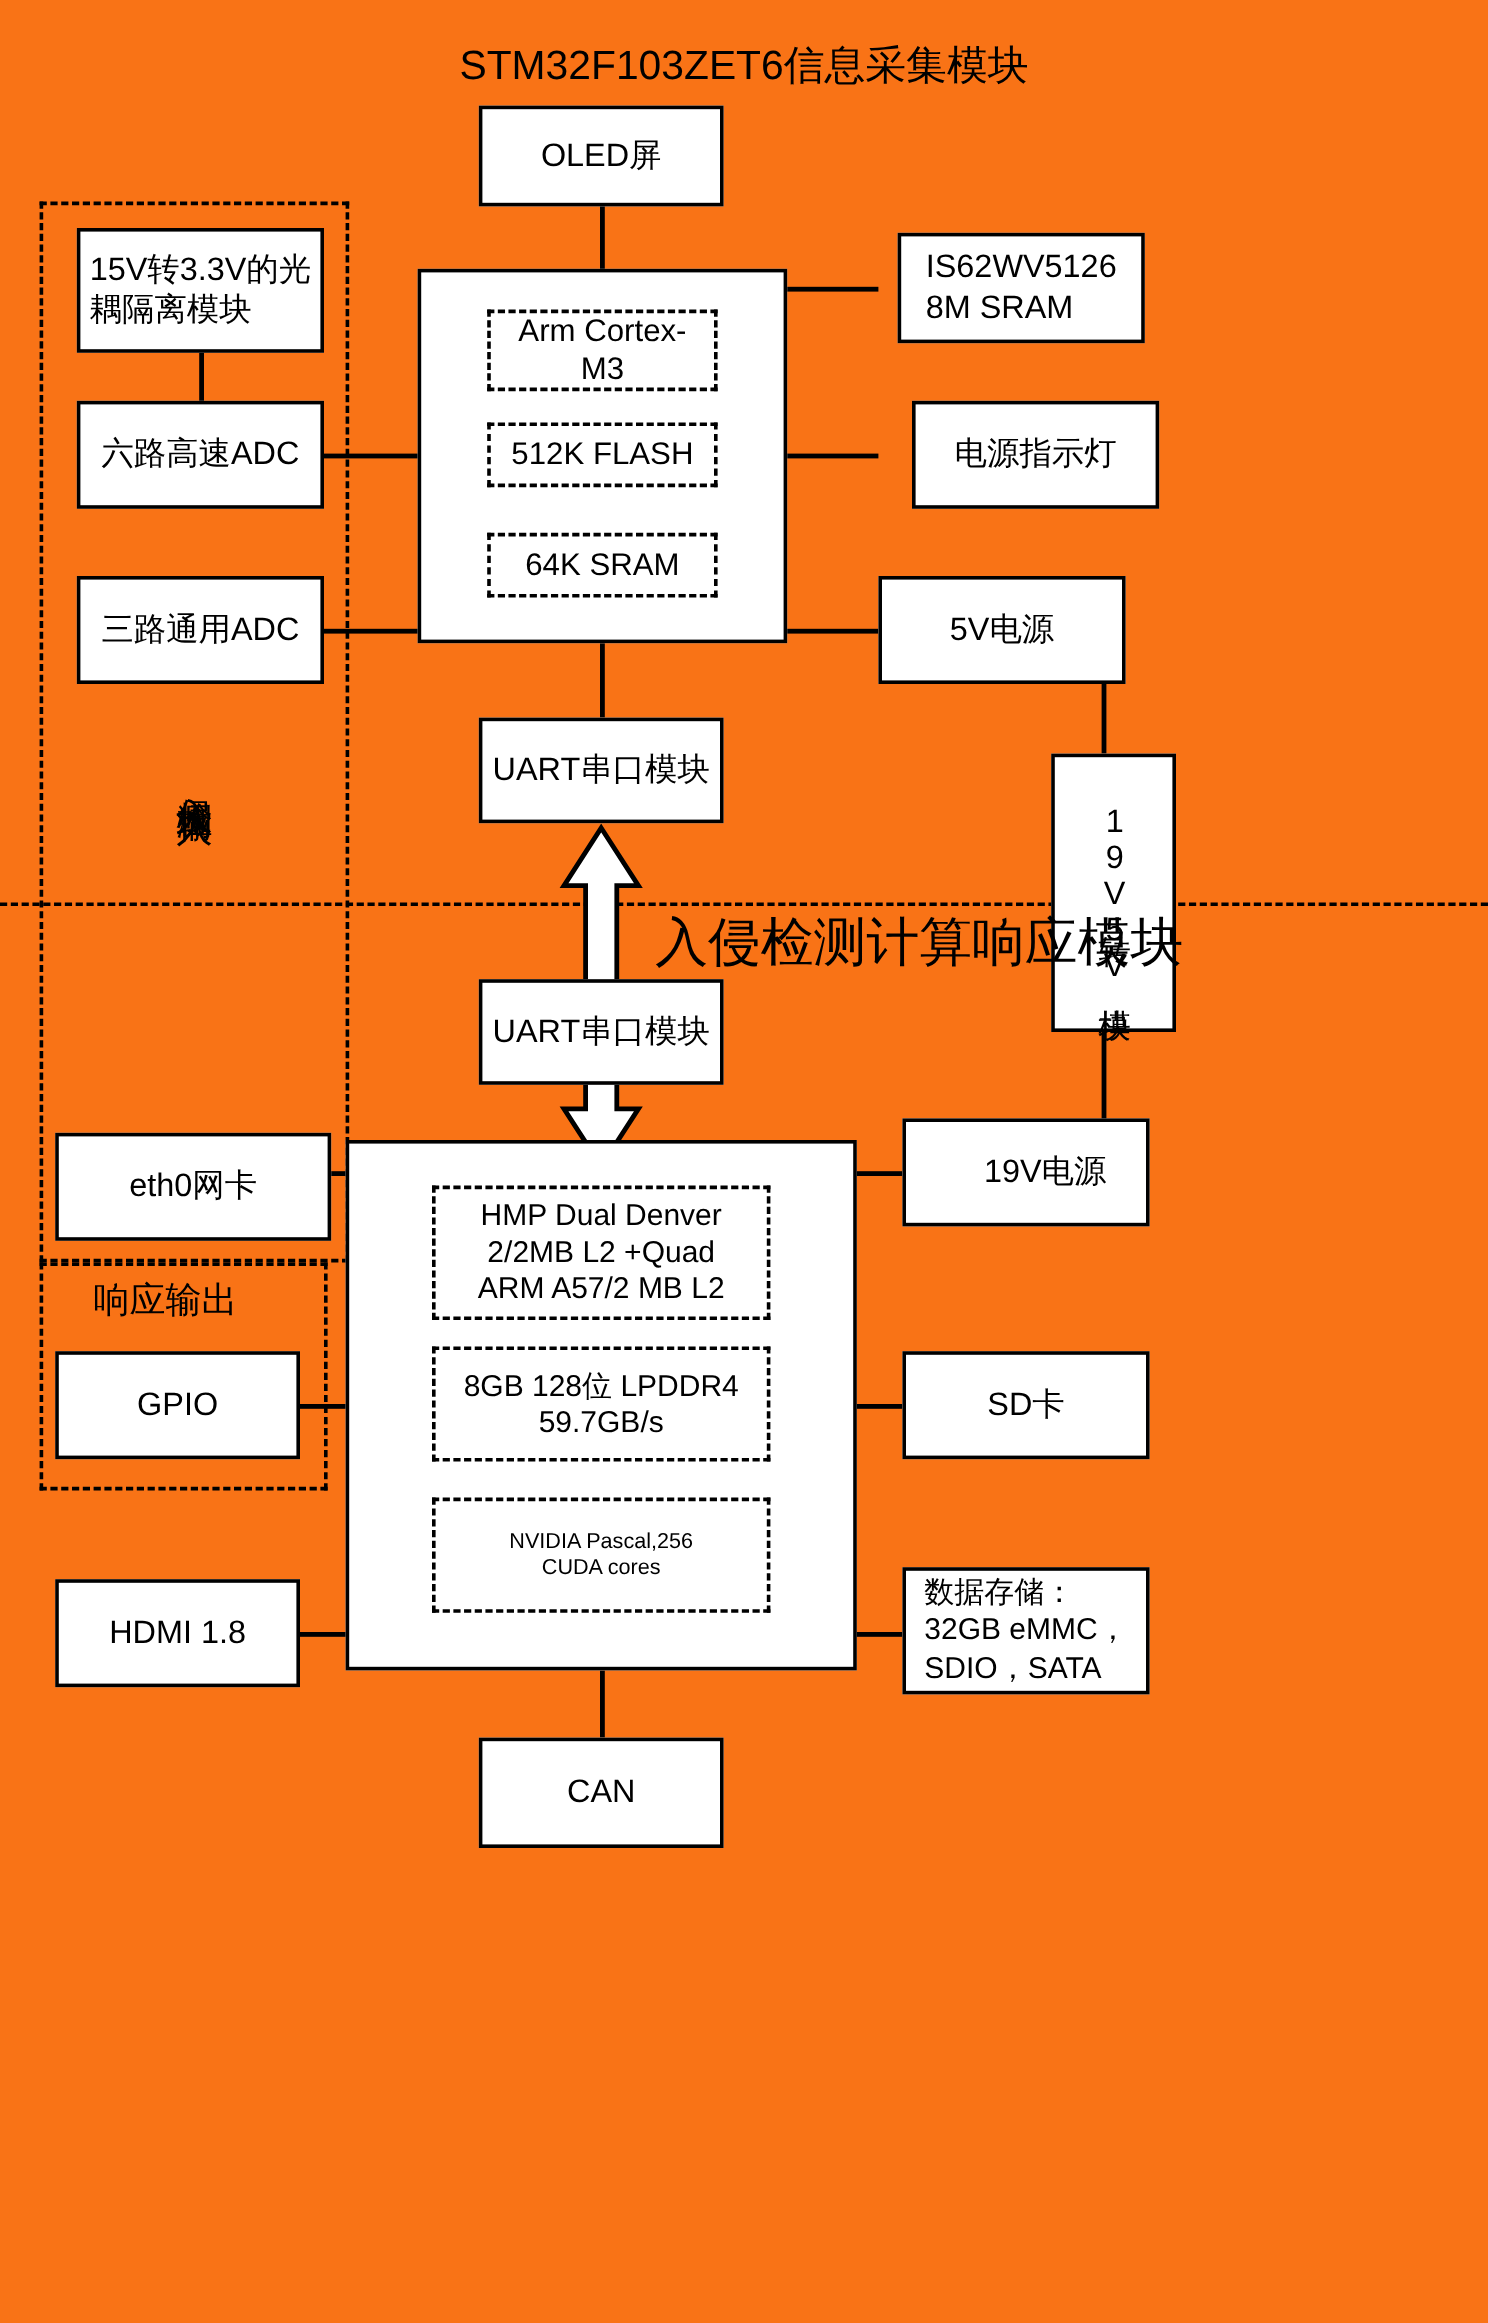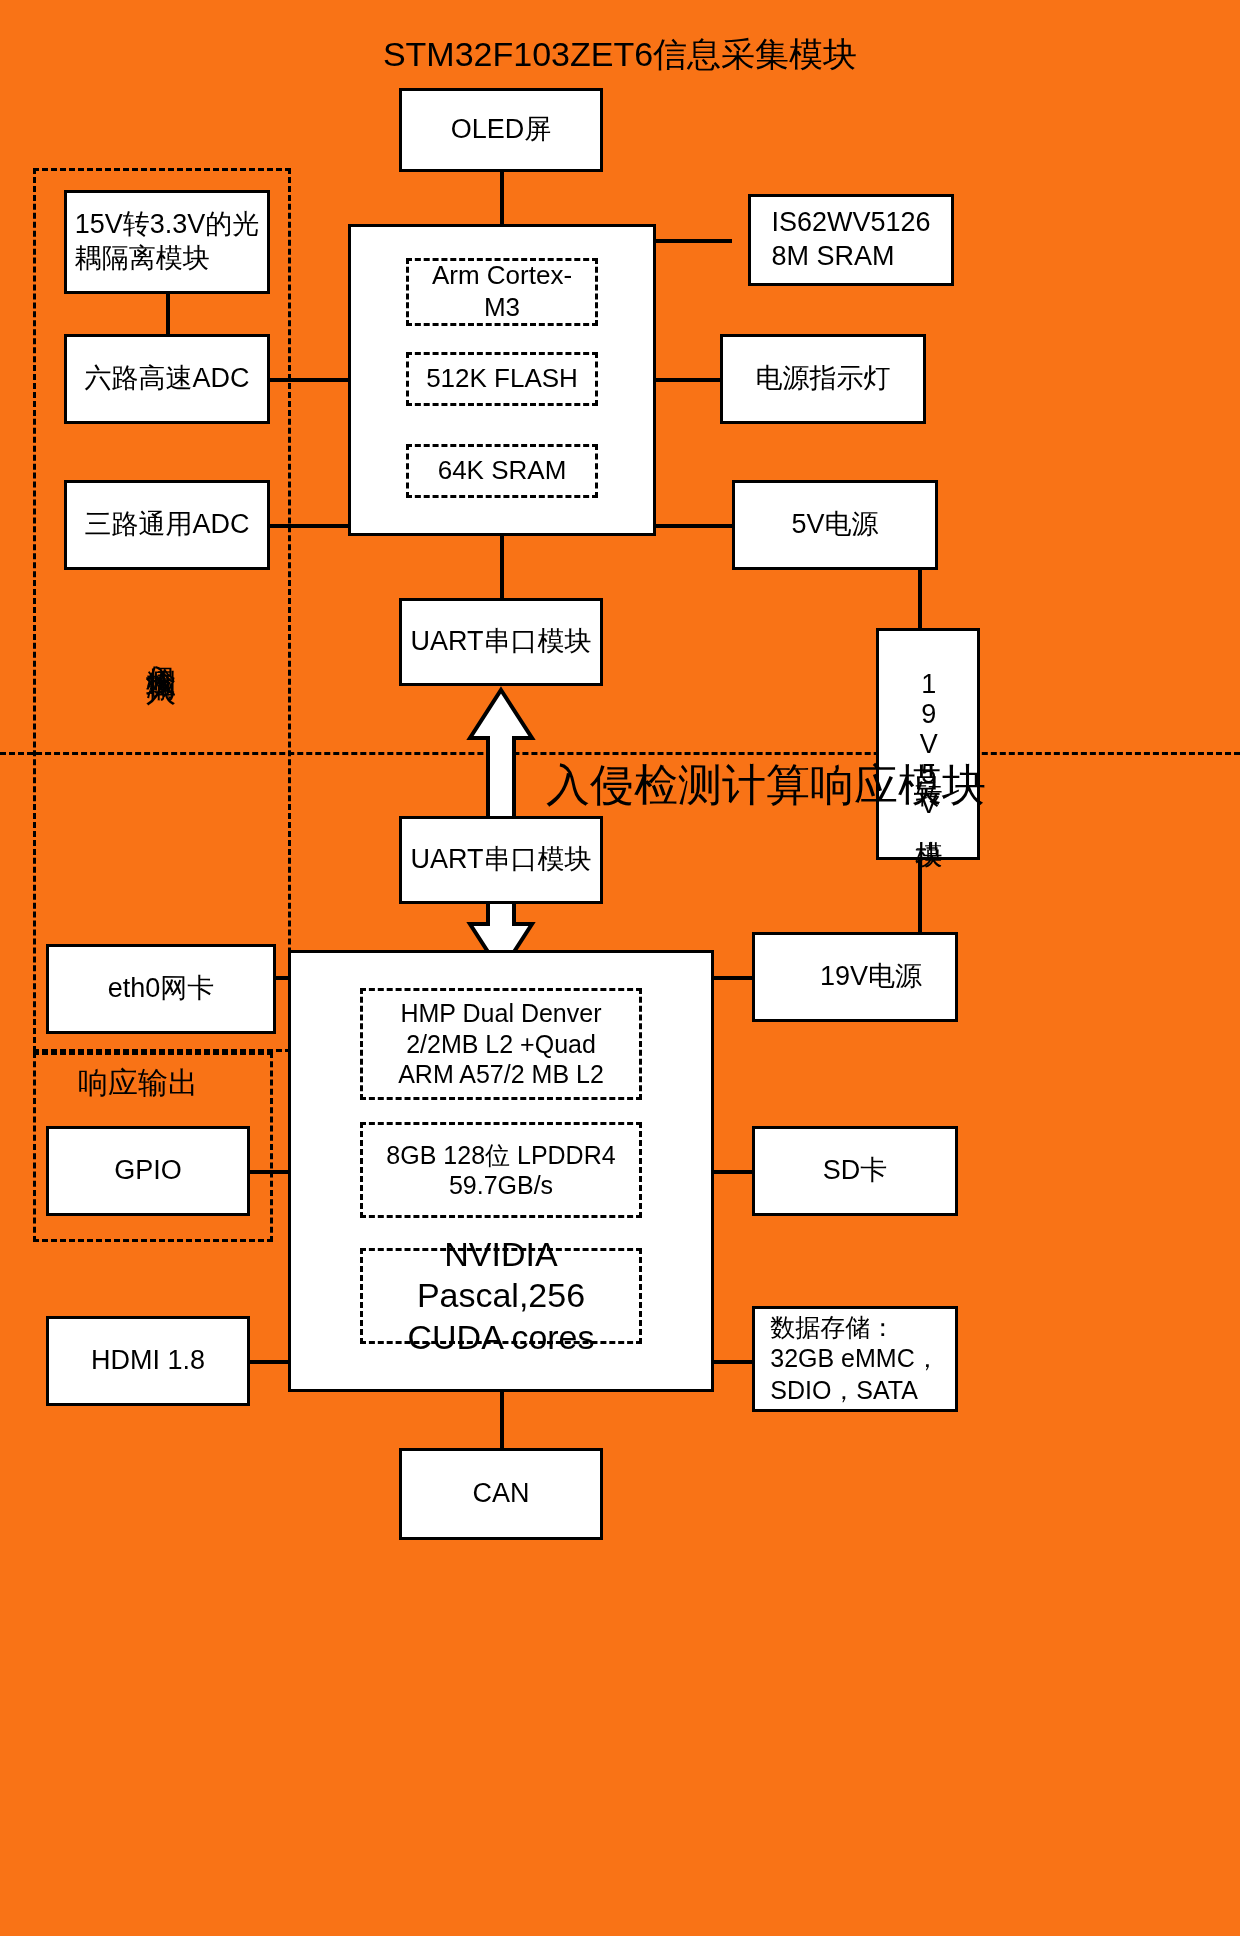--- a/index.html
+++ b/index.html
@@ -175,21 +175,21 @@
     <span>64K SRAM</span>
   </div>
 
   <div class="box" style="left:732px;top:194px;width:206px;height:92px;margin-left:16px;">
     <span class="lines">
       <span>IS62WV5126</span><br>
       <span>8M SRAM</span>
     </span>
   </div>
 
-  <div class="box" style="left:720px;top:334px;width:206px;height:90px;">
+  <div class="box" style="left:760px;top:334px;width:206px;height:90px;">
     <span class="lines">电源指示灯</span>
   </div>
 
   <div class="box" style="left:732px;top:480px;width:206px;height:90px;">
     <span class="lines">5V电源</span>
   </div>
 
   <div class="box" style="left:876px;top:628px;width:104px;height:232px;">
     <span class="vlabel" style="position:static;font-size:27px;letter-spacing:0;">19V转5V模块</span>
   </div>
@@ -212,21 +212,21 @@
     </span>
   </div>
 
   <div class="dbox" style="left:360px;top:1122px;width:282px;height:96px;font-size:25px;">
     <span>
       <span>8GB 128位 LPDDR4</span><br>
       <span>59.7GB/s</span>
     </span>
   </div>
 
-  <div class="dbox" style="left:360px;top:1248px;width:282px;height:96px;font-size:34px;">
+  <div class="dbox" style="left:360px;top:1248px;width:282px;height:96px;font-size:18px;">
     <span>
       <span>NVIDIA Pascal,256</span><br>
       <span>CUDA cores</span>
     </span>
   </div>
 
   <div class="box" style="left:46px;top:932px;width:230px;height:90px;margin-top:12px;">
     <span class="lines">eth0网卡</span>
   </div>
 

